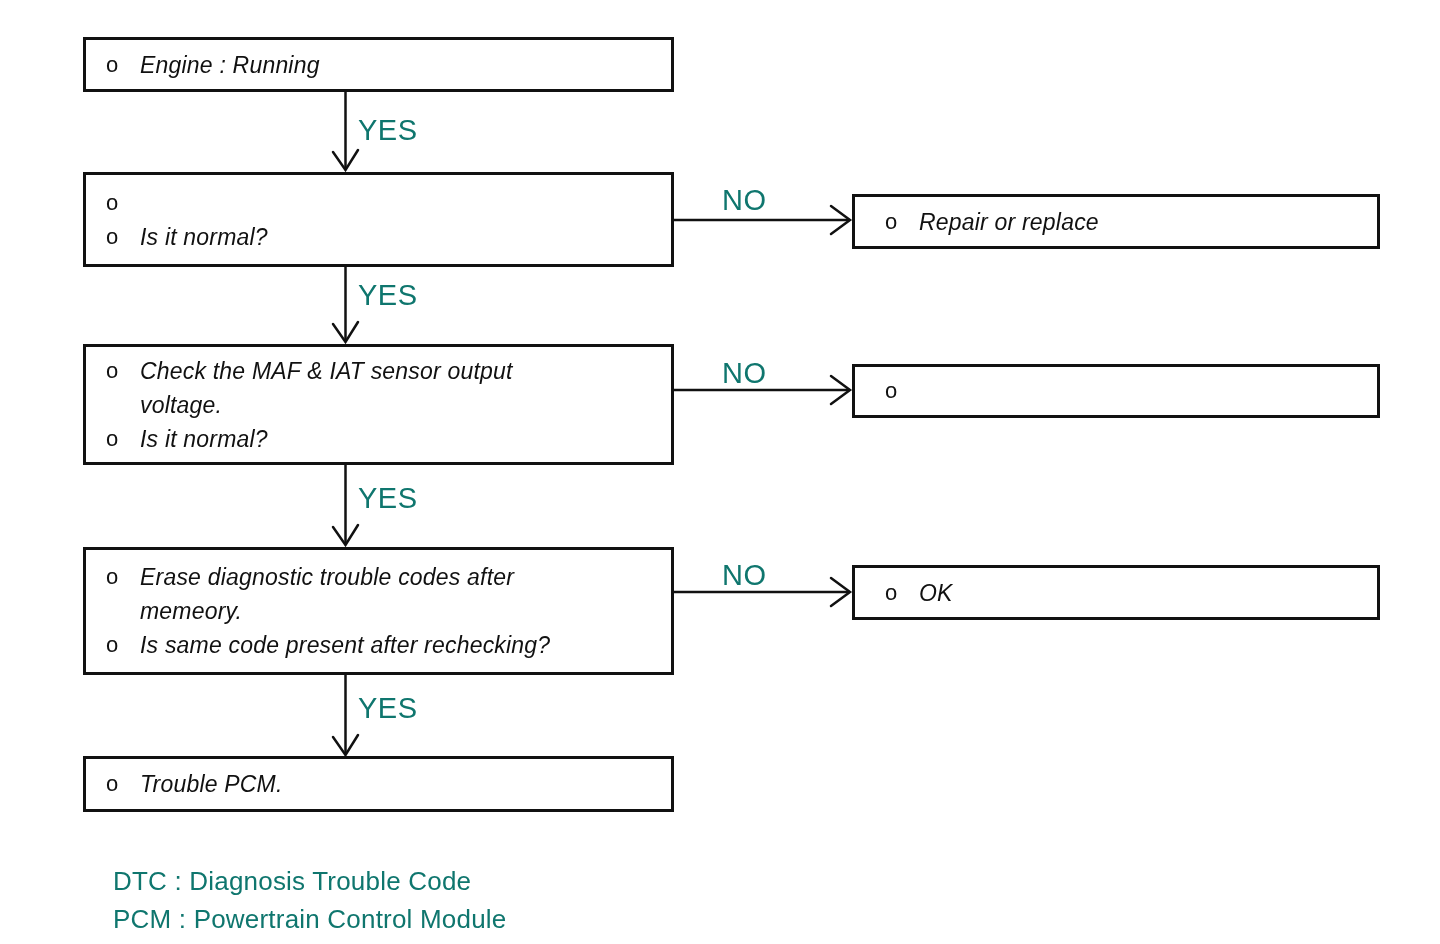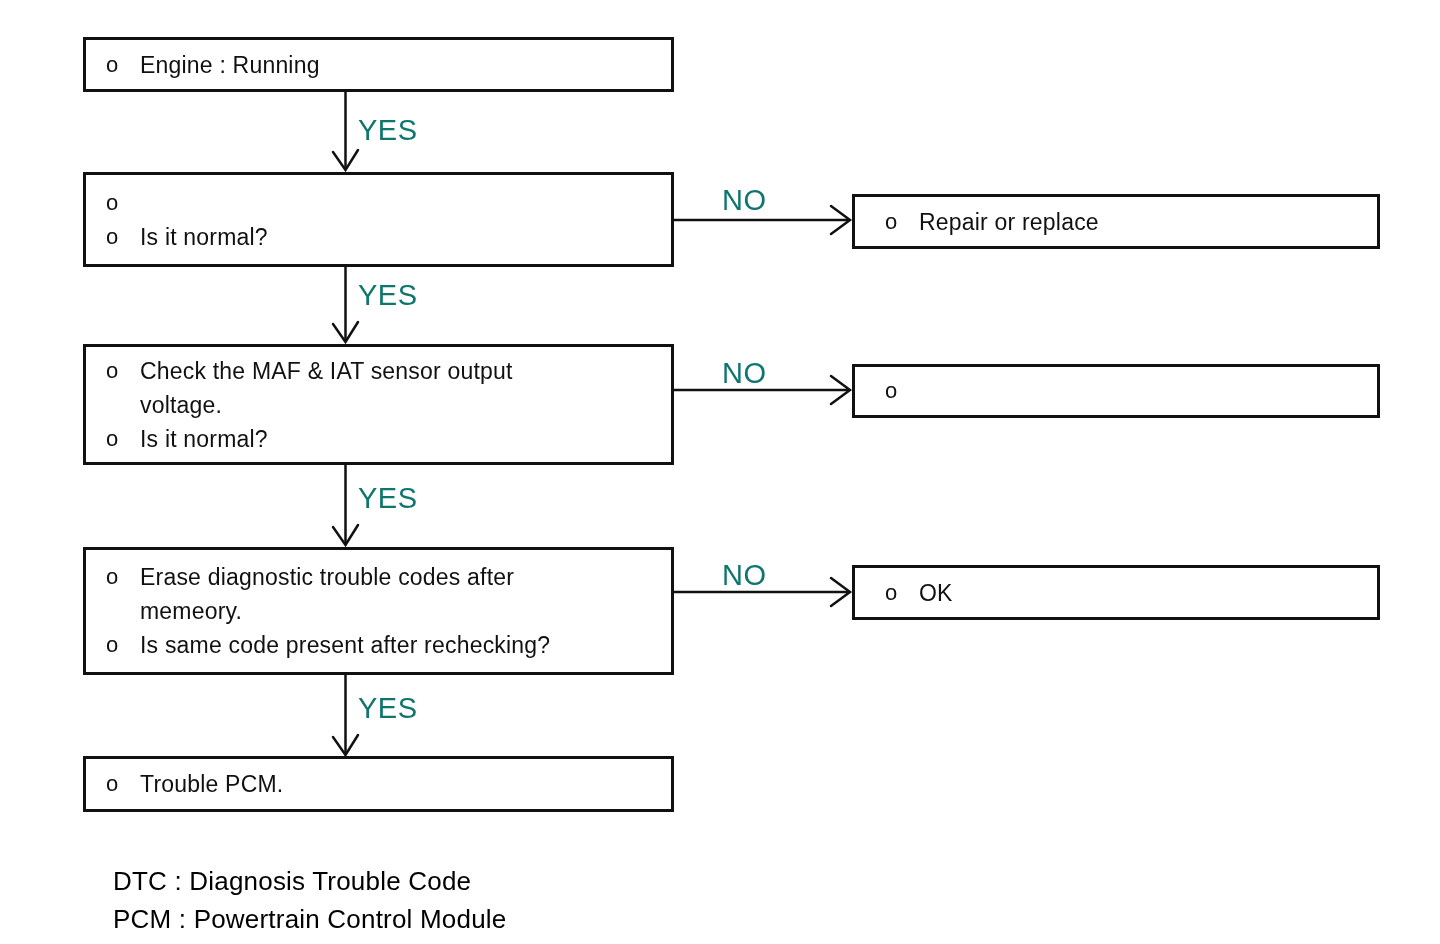--- a/index.html
+++ b/index.html
@@ -48,36 +48,37 @@
     font-size: 22px;
     line-height: 34px;
     letter-spacing: 0.2px;
   }
   .node .txt {
     margin-left: 18px;
     font-size: 23px;
     line-height: 34px;
     letter-spacing: 0.2px;
     white-space: pre-line;
+    font-style: italic;
   }
   .edge-label {
     position: absolute;
     font-size: 29px;
     line-height: 1;
     letter-spacing: 0.5px;
     color: #0f766e;
   }
   .legend {
     position: absolute;
     left: 113px;
     top: 862px;
     font-size: 26px;
     line-height: 38px;
     letter-spacing: 0.2px;
-    color: #000000;
+    color: #0f766e;
   }
 </style>
 </head>
 <body>
 
 <div class="canvas">
 
   <svg class="connectors" viewBox="0 0 1440 944" xmlns="http://www.w3.org/2000/svg" fill="none" stroke="#111111" stroke-width="2.5" stroke-linecap="round">
 
     <line x1="345.5" y1="92" x2="345.5" y2="169"></line>

